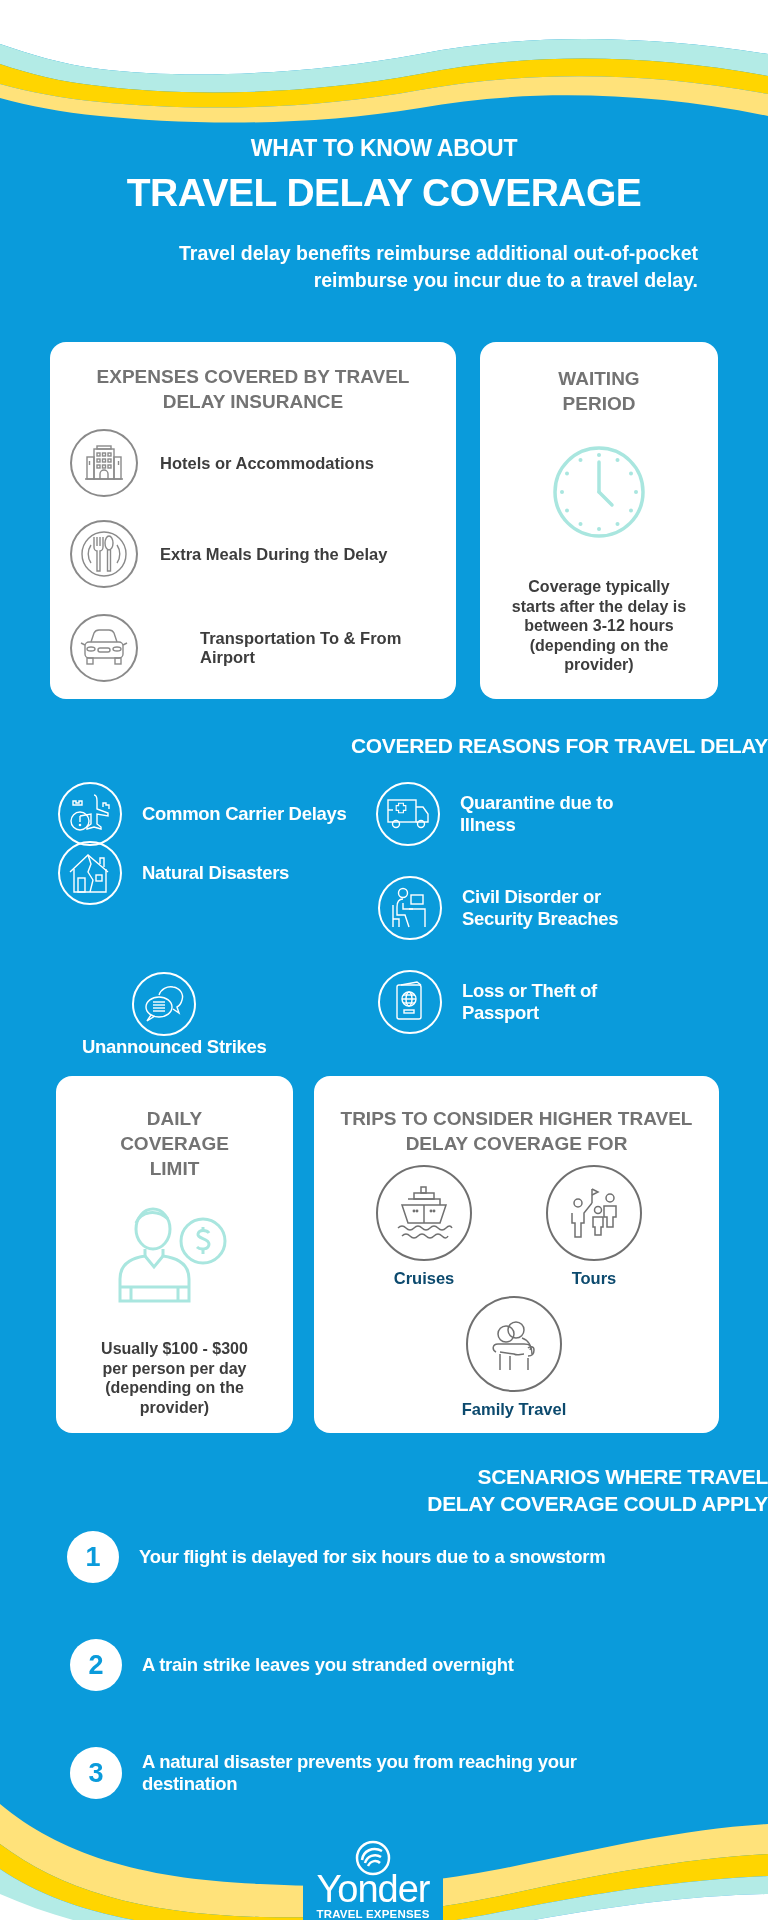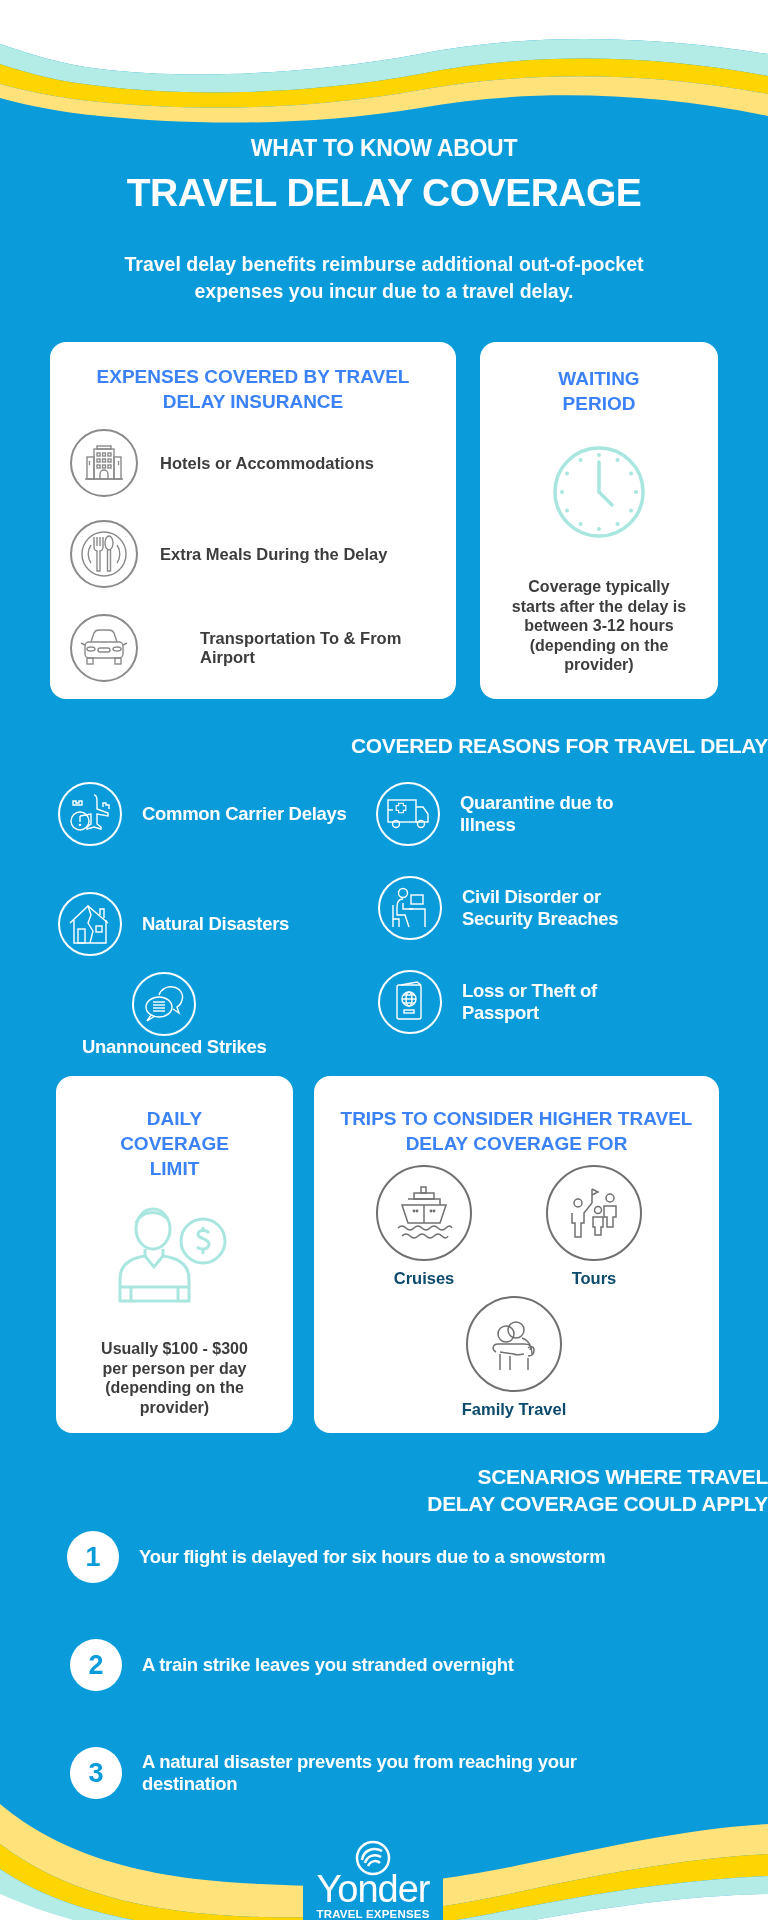--- a/index.html
+++ b/index.html
@@ -7,25 +7,25 @@
     body { position: relative; font-family: "Liberation Sans", "DejaVu Sans", sans-serif; }
 
     .page { position: absolute; left: 0; top: 0; width: 640px; height: 1920px; margin-top: 24px; }
     .bg-waves { position: absolute; left: 0; top: 0; width: 768px; height: 1920px; z-index: 0; }
 
     .abs { position: absolute; z-index: 2; }
     .white-text { color: #ffffff; }
 
     .kicker { left: 0; width: 768px; top: 111px; text-align: center; font-size: 23px; font-weight: 700; letter-spacing: -0.3px; }
     .main-title { left: 0; width: 768px; top: 147px; text-align: center; font-size: 39px; font-weight: 700; letter-spacing: -0.5px; }
-    .subtitle { left: 70px; width: 628px; top: 227px; text-align: center; font-size: 19.5px; font-weight: 700; line-height: 27px; }
+    .subtitle { left: 70px; width: 628px; top: 216px; text-align: right; font-size: 19.5px; font-weight: 700; line-height: 27px; }
 
     .card { position: absolute; background: #ffffff; border-radius: 16px; z-index: 2; }
 
-    .card-title { text-align: center; font-size: 19px; font-weight: 700; line-height: 25px; color: #3b82f6; }
+    .card-title { text-align: center; font-size: 19px; font-weight: 700; line-height: 25px; color: #737373; }
 
     .expense-row { position: absolute; left: 20px; display: flex; align-items: center; }
     .gray-circle { width: 68px; height: 68px; border: 2px solid #8a8a8a; border-radius: 50%; display: flex; align-items: center; justify-content: center; flex-shrink: 0; }
     .expense-label { margin-left: 22px; font-size: 16.5px; font-weight: 700; color: #3d3d3d; }
 
     .body-text { text-align: center; font-size: 16px; font-weight: 700; line-height: 19.5px; color: #3d3d3d; }
 
     .section-title { left: 0; width: 768px; text-align: right; font-size: 21px; font-weight: 700; letter-spacing: -0.3px; }
 
     .reason { position: absolute; display: flex; align-items: center; z-index: 2; }
@@ -62,21 +62,21 @@
     <path d="M0,1820 C60,1865 140,1890 260,1893 C360,1895 420,1888 500,1872 C600,1850 680,1835 768,1830 L768,1852 C680,1856 600,1868 500,1888 C420,1904 360,1910 260,1908 C140,1905 60,1885 0,1845 Z" fill="#ffd500"></path>
     <path d="M0,1845 C60,1885 140,1905 260,1908 C360,1910 420,1904 500,1888 C600,1868 680,1856 768,1852 L768,1870 C680,1872 600,1884 500,1902 C420,1914 360,1920 260,1920 L0,1920 Z" fill="#b3ebe6"></path>
     <path d="M0,1870 C80,1905 160,1918 260,1920 L0,1920 Z" fill="#ffffff"></path>
     <path d="M500,1902 C600,1884 680,1872 768,1870 L768,1920 L420,1920 C440,1914 470,1908 500,1902 Z" fill="#ffffff"></path>
   </svg>
 
   <div class="abs kicker white-text">WHAT TO KNOW ABOUT</div>
   <div class="abs main-title white-text">TRAVEL DELAY COVERAGE</div>
   <div class="abs subtitle white-text">
     <div>Travel delay benefits reimburse additional out-of-pocket</div>
-    <div>expenses you incur due to a travel delay.</div>
+    <div>reimburse you incur due to a travel delay.</div>
   </div>
 
   <div class="card" style="left:50px; top:318px; width:406px; height:357px;">
     <div class="card-title" style="position:absolute; left:0; width:406px; top:22px;">
       <div>EXPENSES COVERED BY TRAVEL</div>
       <div>DELAY INSURANCE</div>
     </div>
 
     <div class="expense-row" style="top:87px;">
       <div class="gray-circle">
@@ -194,21 +194,21 @@
         <path d="M31,11 L38,11 L43,18 L43,26 L31,26"></path>
         <path d="M14,9 L20,9 L20,12 L23,12 L23,18 L20,18 L20,21 L14,21 L14,18 L11,18 L11,12 L14,12 Z" transform="scale(0.8) translate(3,0)"></path>
         <circle cx="11" cy="28" r="3.5"></circle>
           <circle cx="36" cy="28" r="3.5"></circle>
         <line x1="3" y1="14" x2="8" y2="14"></line>
       </svg>
     </div>
     <span class="reason-label">Quarantine due to Illness</span>
   </div>
 
-  <div class="reason" style="left:58px; top:868px;justify-content:center;">
+  <div class="reason" style="left:58px; top:817px;justify-content:center;">
     <div class="white-circle">
       <svg width="46" height="46" viewBox="0 0 46 46" fill="none" stroke="#ffffff" stroke-width="1.4">
         <path d="M3,22 L21,5 L41,22"></path>
         <path d="M33,14 L33,8 L37,8 L37,17"></path>
         <path d="M7,19 L7,42 L39,42 L39,19"></path>
         <path d="M21,5 L24,14 L21,22 L26,30 L23,42"></path>
         <rect x="11" y="28" width="7" height="14"></rect>
         <rect x="29" y="25" width="6" height="6"></rect>
       </svg>
     </div>

